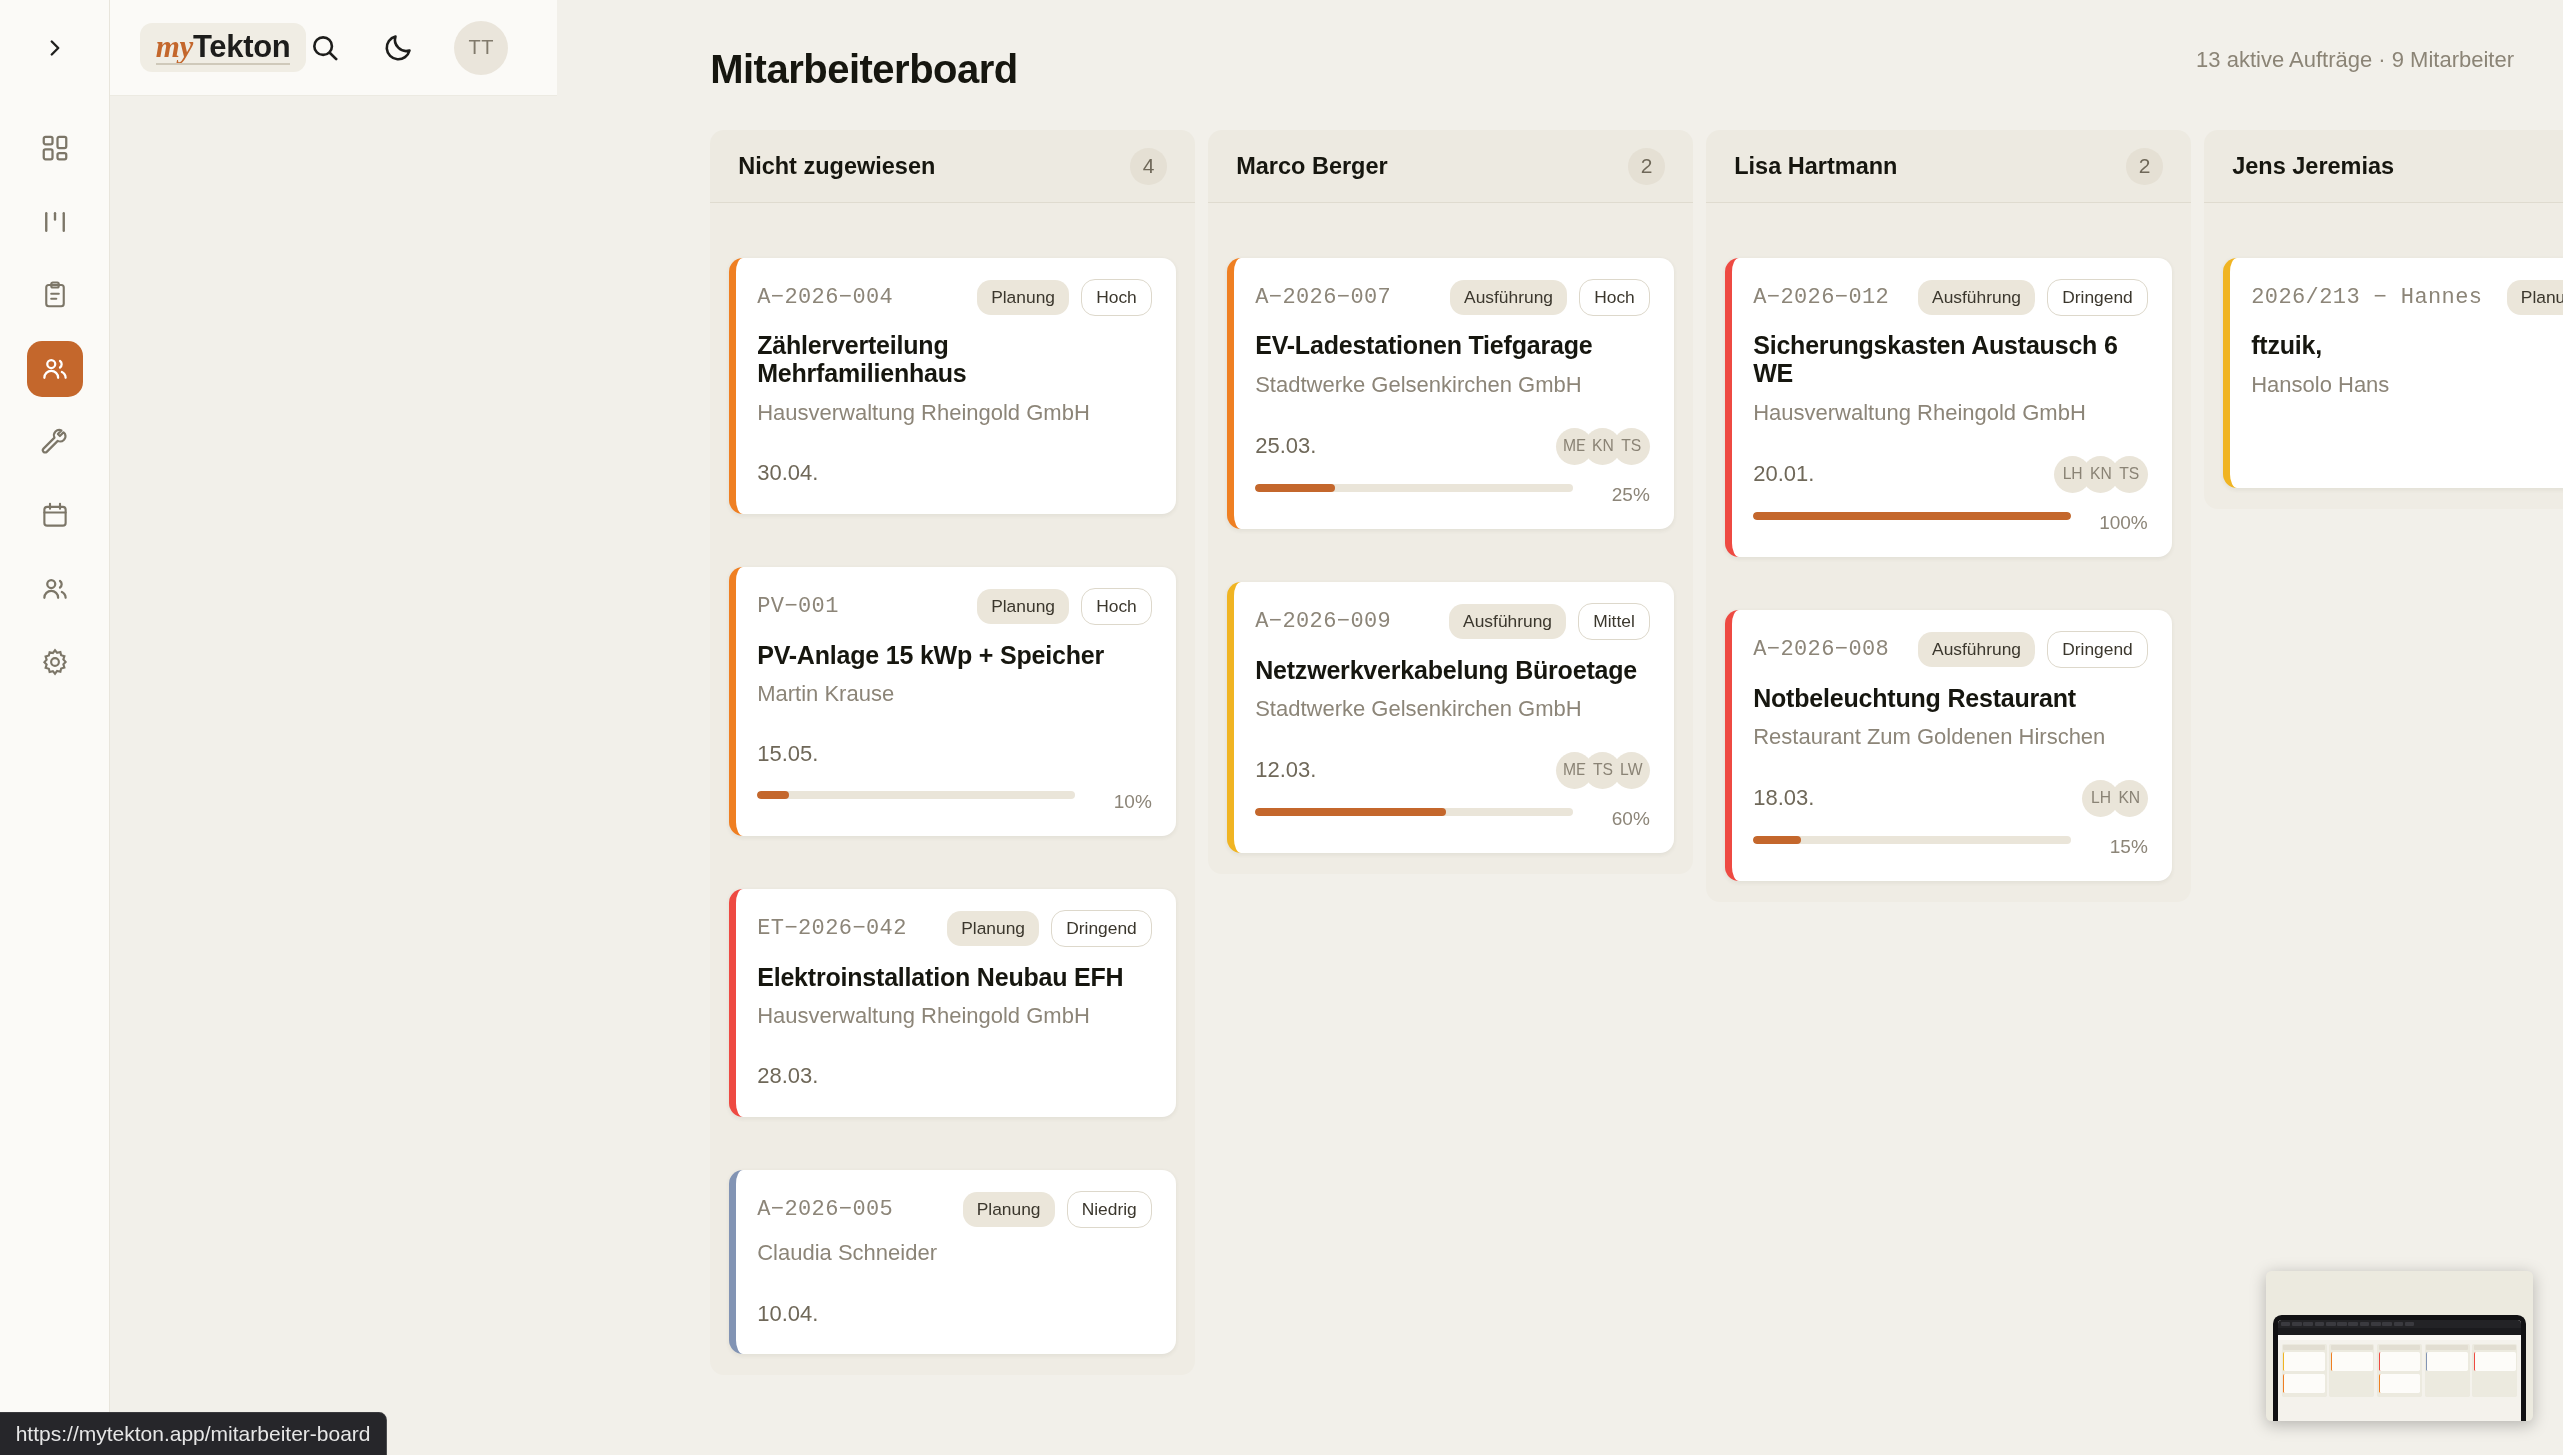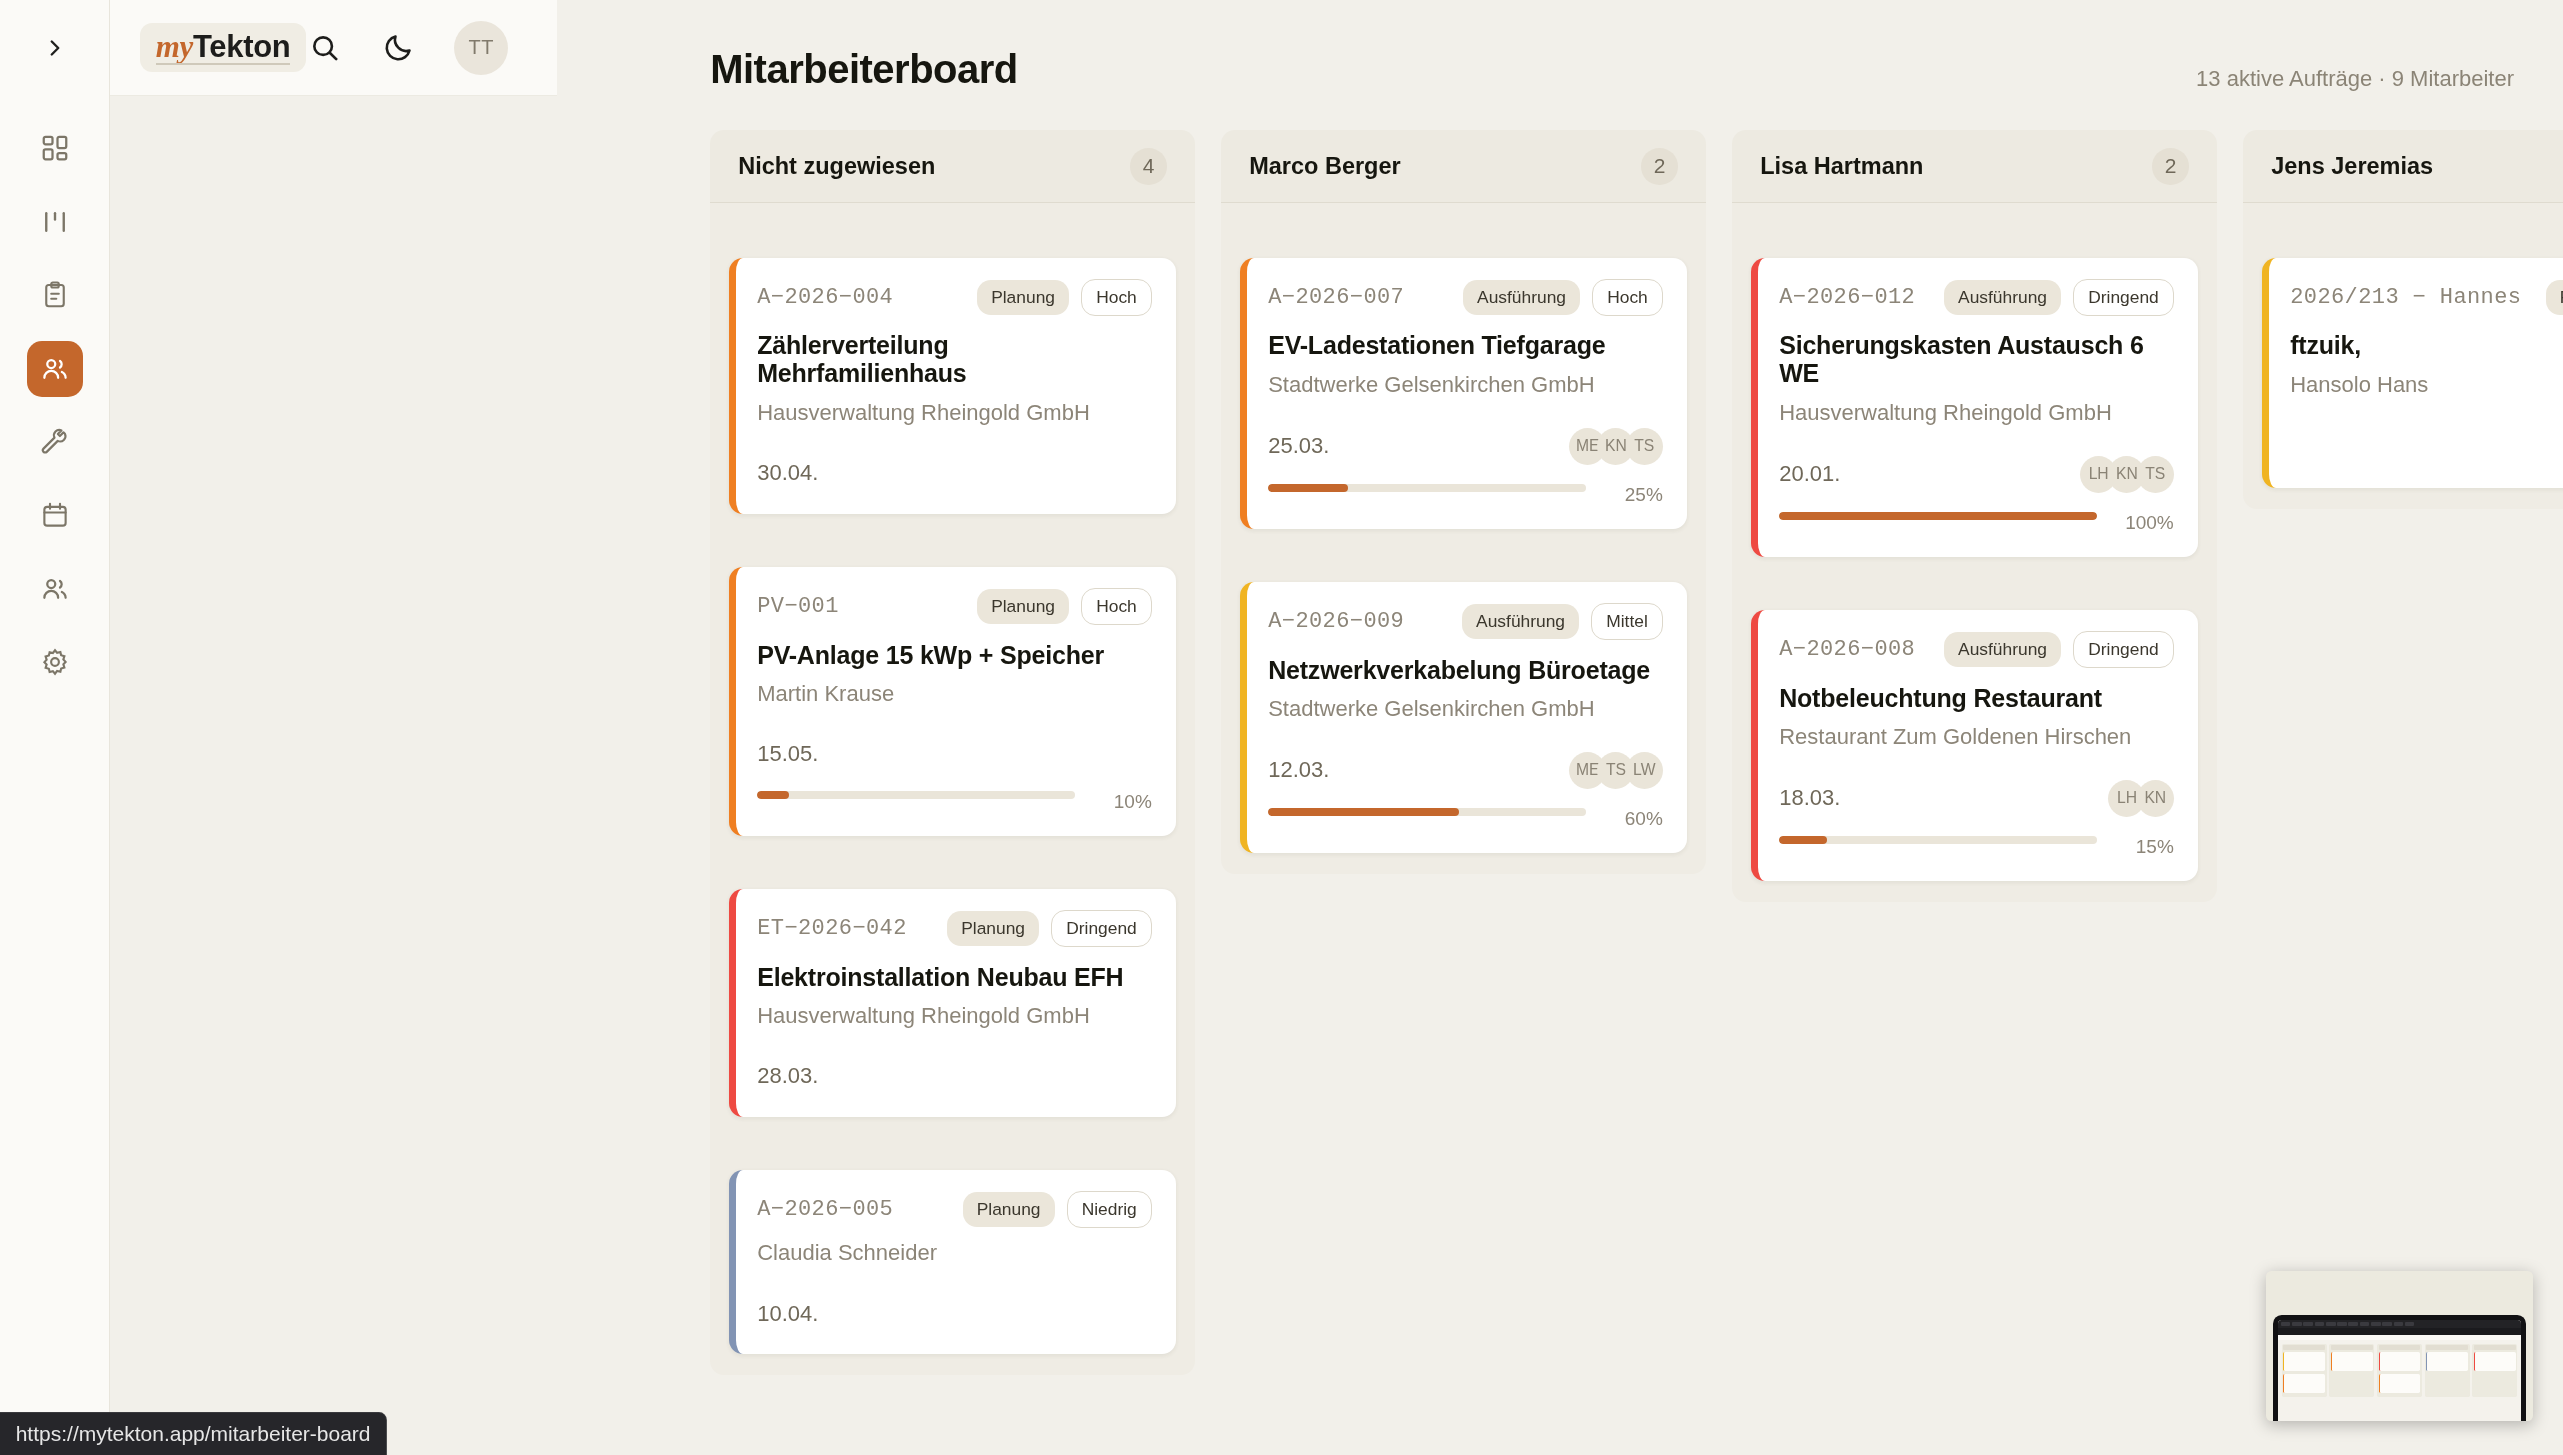--- a/index.html
+++ b/index.html
@@ -61,29 +61,29 @@
   .avatar-top {
     width: 54px; height: 54px; border-radius: 50%;
     background: #eae5db; color: #817a6c;
     display: flex; align-items: center; justify-content: center;
     font-size: 20px; letter-spacing: 0.4px;
   }
 
   
   .board-area { flex: 1 1 auto; padding: 47px 0 0 0; overflow: hidden; position: relative; }
   .board-head {
-    display: flex; align-items: flex-end;
+    display: flex; align-items: flex-start;
     padding: 0 49px 0 153px;
   }
   .board-title { font-size: 40px; font-weight: 700; color: #16160f; letter-spacing: -0.5px; }
   .board-head-spacer { flex: 1 1 auto; }
   .board-meta { font-size: 22px; color: #8b8476; }
 
   .columns {
-    display: flex; gap: 26px;
+    display: flex; gap: 13px;
     padding: 38px 0 0 153px;
     align-items: flex-start;
   }
   .column { width: 485px; flex: 0 0 485px; }
   .col-header {
     background: #edeae1;
     border-radius: 14px 14px 0 0;
     border-bottom: 1.7px solid #dfdbcf;
     height: 73px;
     display: flex; align-items: center;

